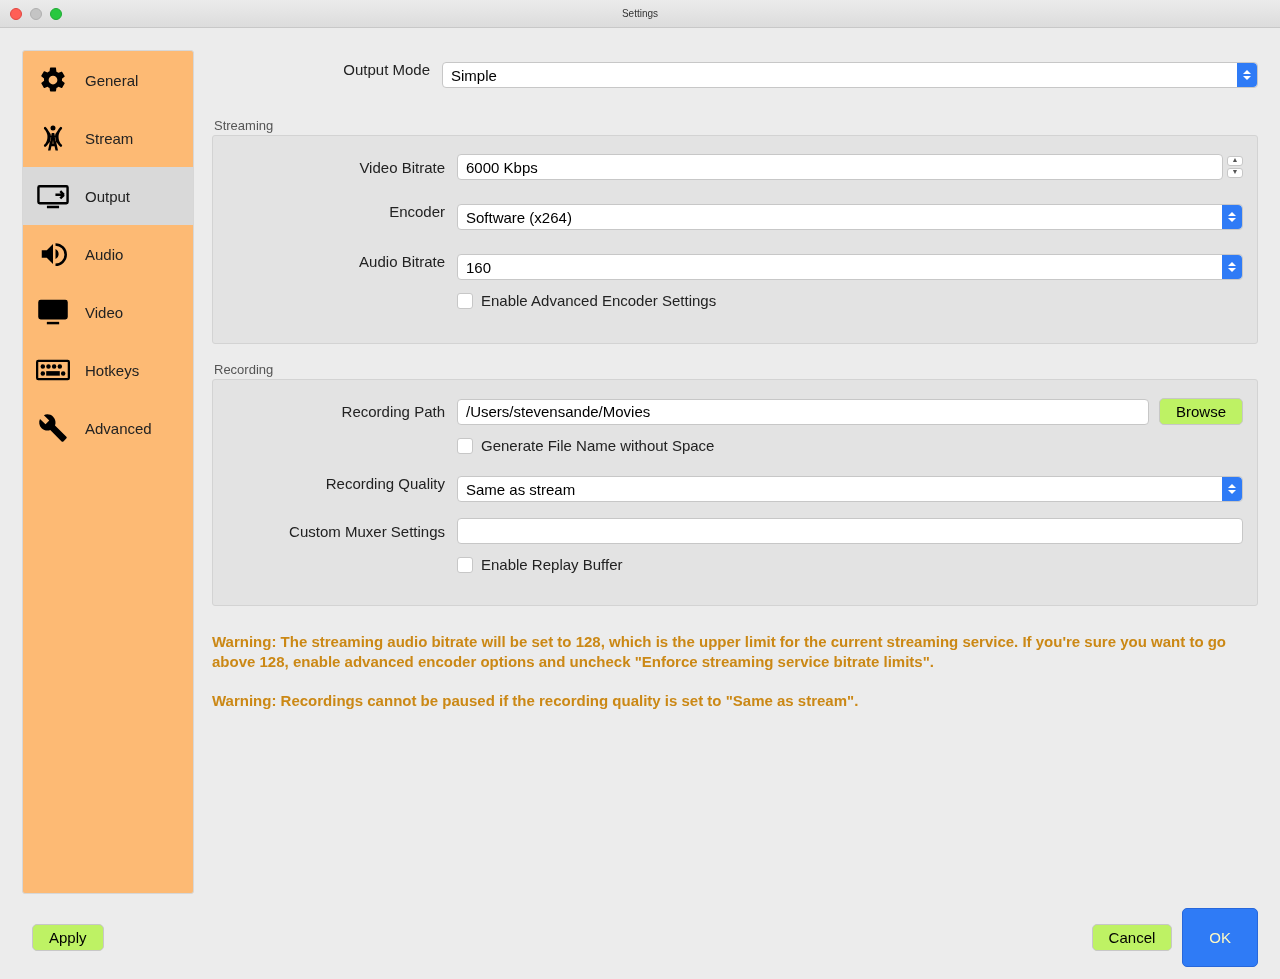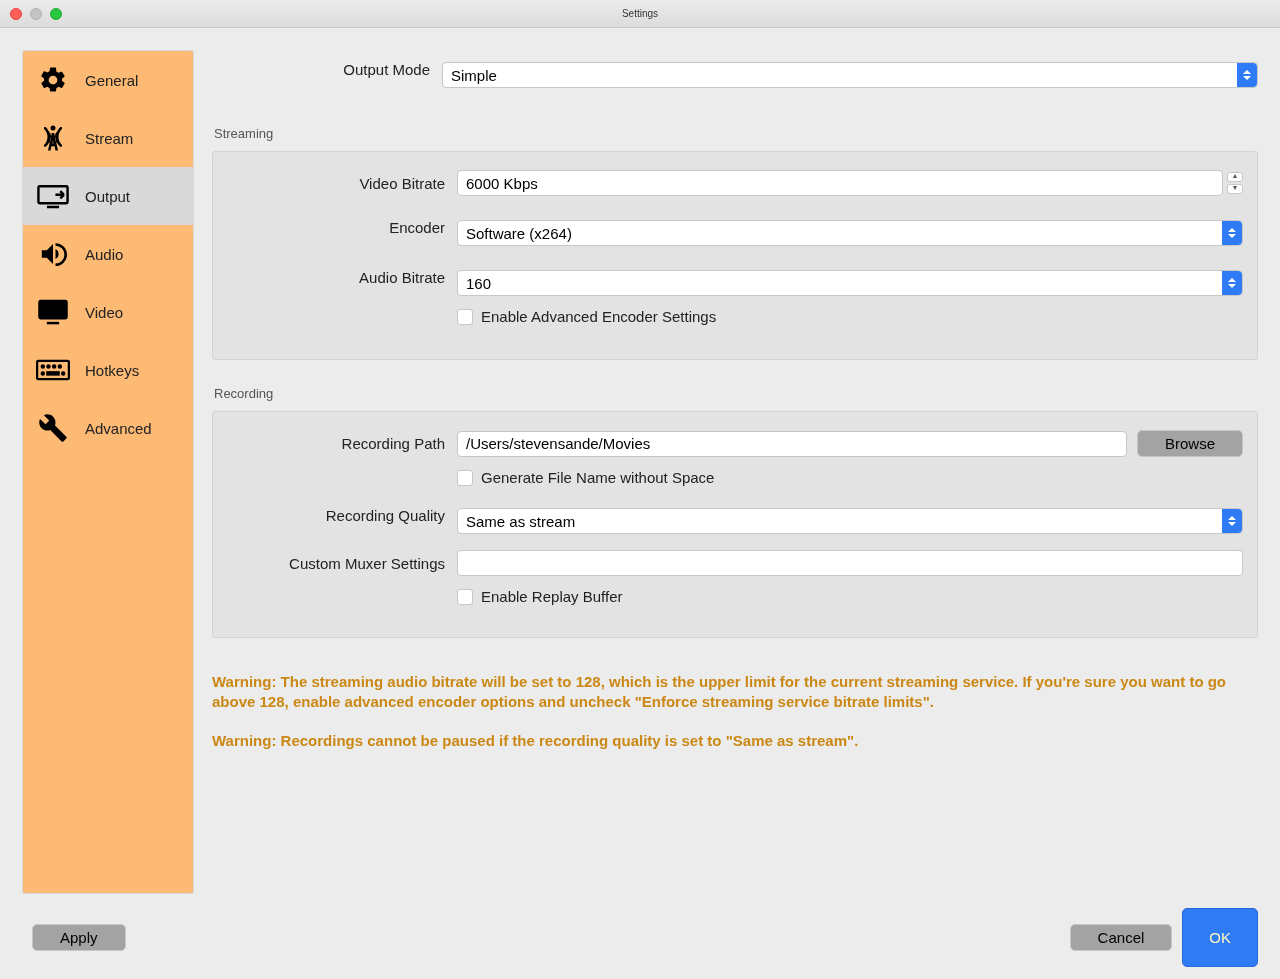--- a/index.html
+++ b/index.html
@@ -66,21 +66,20 @@
 .sidebar-item.active { background: #d9d9d9; }
 .sidebar-icon {
   width: 40px; height: 30px;
   display: flex; align-items: center; justify-content: center;
   color: #000;
 }
 .content {
   flex: 1;
   display: flex;
   flex-direction: column;
-  gap: 8px;
 }
 .form-row {
   display: flex;
   align-items: center;
   margin-bottom: 12px;
 }
 .form-label {
   width: 230px;
   text-align: right;
   padding-right: 12px;
@@ -195,24 +194,24 @@
 .checkbox {
   width: 16px; height: 16px;
   background: #fff;
   border: 1px solid #c7c7c7;
   border-radius: 3px;
   margin-right: 8px;
   cursor: pointer;
 }
 .checkbox-label { font-size: 15px; color: #222; }
 .btn {
-  background: #a3a3a3;
+  background: #bef264;
   border: 1px solid #c7c7c7;
   border-radius: 5px;
-  padding: 4px 27px;
+  padding: 4px 16px;
   font-size: 15px;
   cursor: pointer;
 }
 .btn-primary {
   background: #2f7bf6;
   border-color: #2767db;
   color: #fef9c3;
   padding: 20px 26px;
 }
 .warnings {

